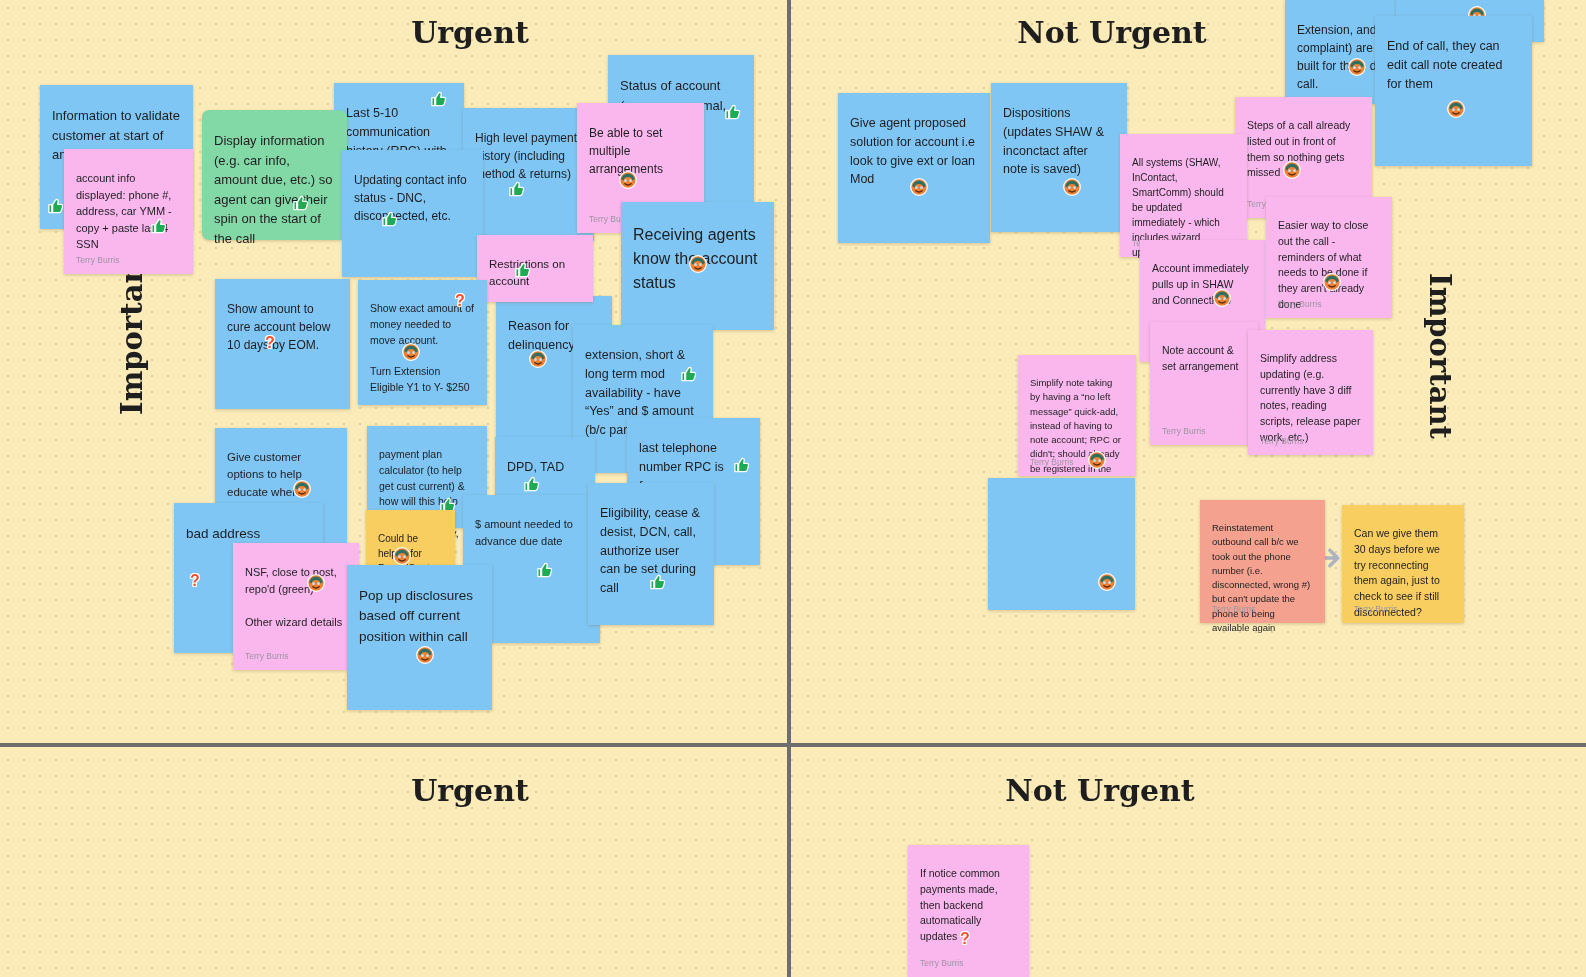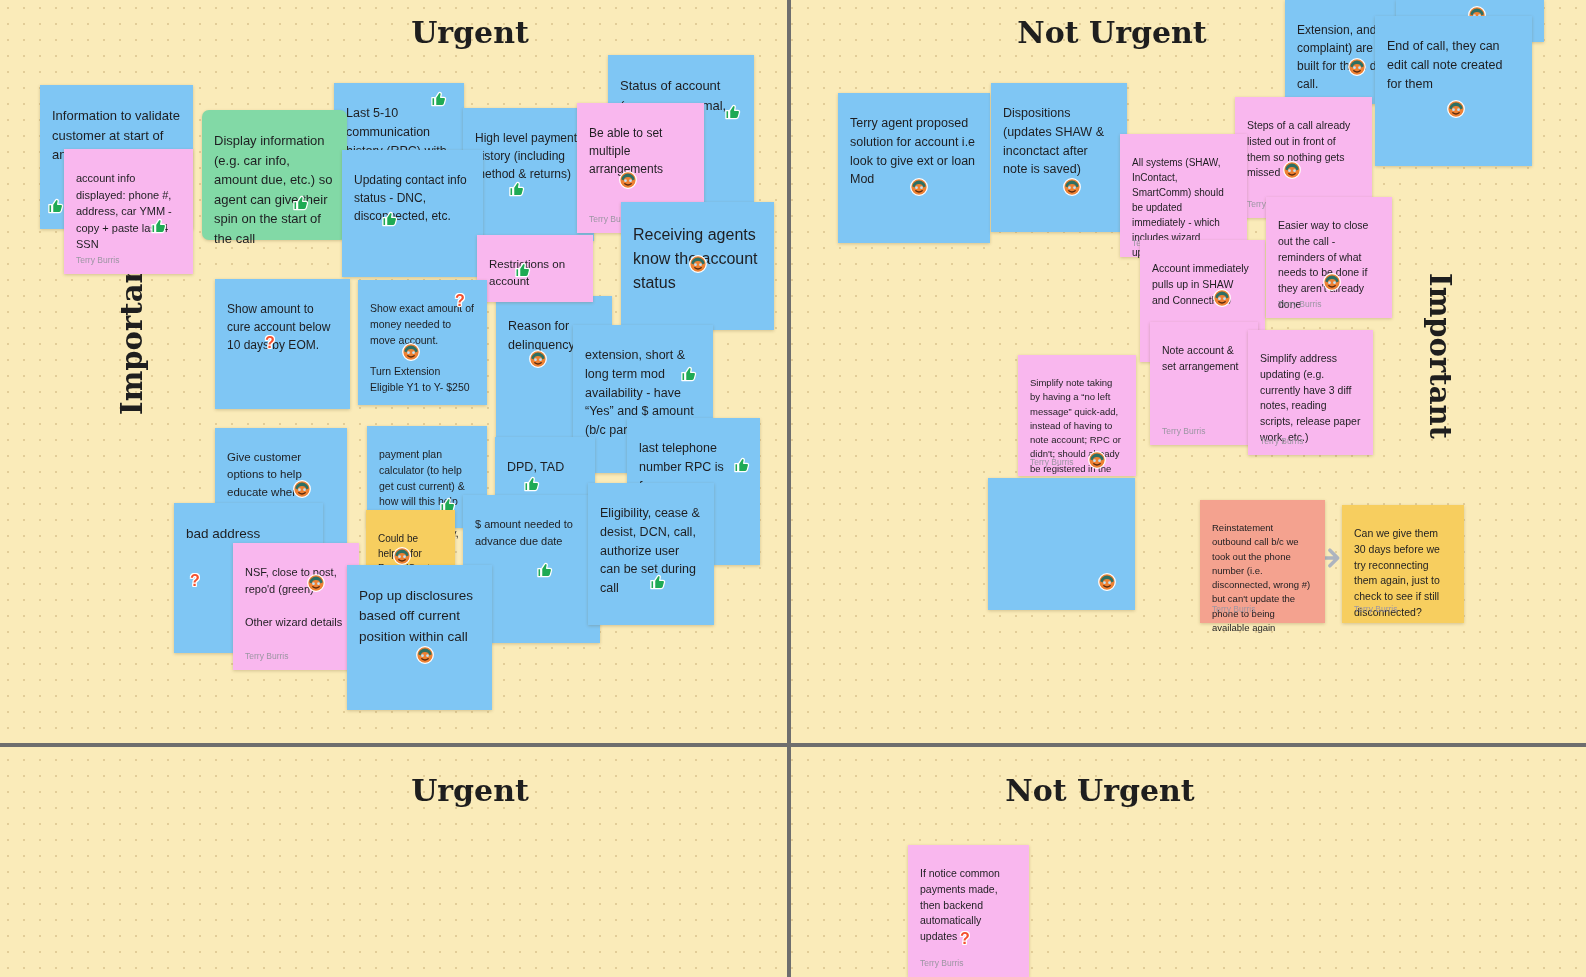--- a/index.html
+++ b/index.html
@@ -289,21 +289,21 @@
       </div>
       <div class="note blue" style="left: 588px; top: 483px; width: 126px; height: 142px; font-size: 12.5px;">
         <div class="note-text">Eligibility, cease &amp; desist, DCN, call, authorize user can be set during call</div>
         <span class="stamp thumbs-up" style="left: 61px; top: 90px;">
           <svg viewBox="0 0 24 24">
             <path d="M2.5 10.2h3.8v10.5H2.5z M7.5 20.7h8.9c1.3 0 2.4-.9 2.7-2.1l1.6-6c.4-1.5-.7-2.9-2.2-2.9h-4.3l.8-4.1c.2-1.2-.7-2.3-1.9-2.3-.7 0-1.3.4-1.7 1L7.5 10.2z" fill="#1FAA54" stroke="#fff" stroke-width="1.7" stroke-linejoin="round"></path>
           </svg>
         </span>
       </div>
       <div class="note blue" style="left: 838px; top: 93px; width: 152px; height: 150px; font-size: 12.5px;">
-        <div class="note-text">Terry agent proposed solution for account i.e look to give ext or loan Mod</div>
+        <div class="note-text">Give agent proposed solution for account i.e look to give ext or loan Mod</div>
         <span class="stamp emoji" style="left: 72px; top: 85px;">
           <svg viewBox="0 0 20 20">
             <circle cx="10" cy="10" r="9.2" fill="#EE8133" stroke="#FFFFFF" stroke-width="1.4"></circle>
             <path d="M2.5 9.2 A7.6 7.6 0 0 1 17.5 9.2 L15 10.5 A5.2 5.2 0 0 0 5 10.5 Z" fill="#2E6F63"></path>
             <circle cx="7.2" cy="10.8" r="1.5" fill="#BFE3F7"></circle>
             <circle cx="12.8" cy="10.8" r="1.5" fill="#BFE3F7"></circle>
             <path d="M6.5 14.2q3.5 2.6 7 0" stroke="#5B2B0E" stroke-width="1.6" fill="none" stroke-linecap="round"></path>
           </svg>
         </span>
       </div>

